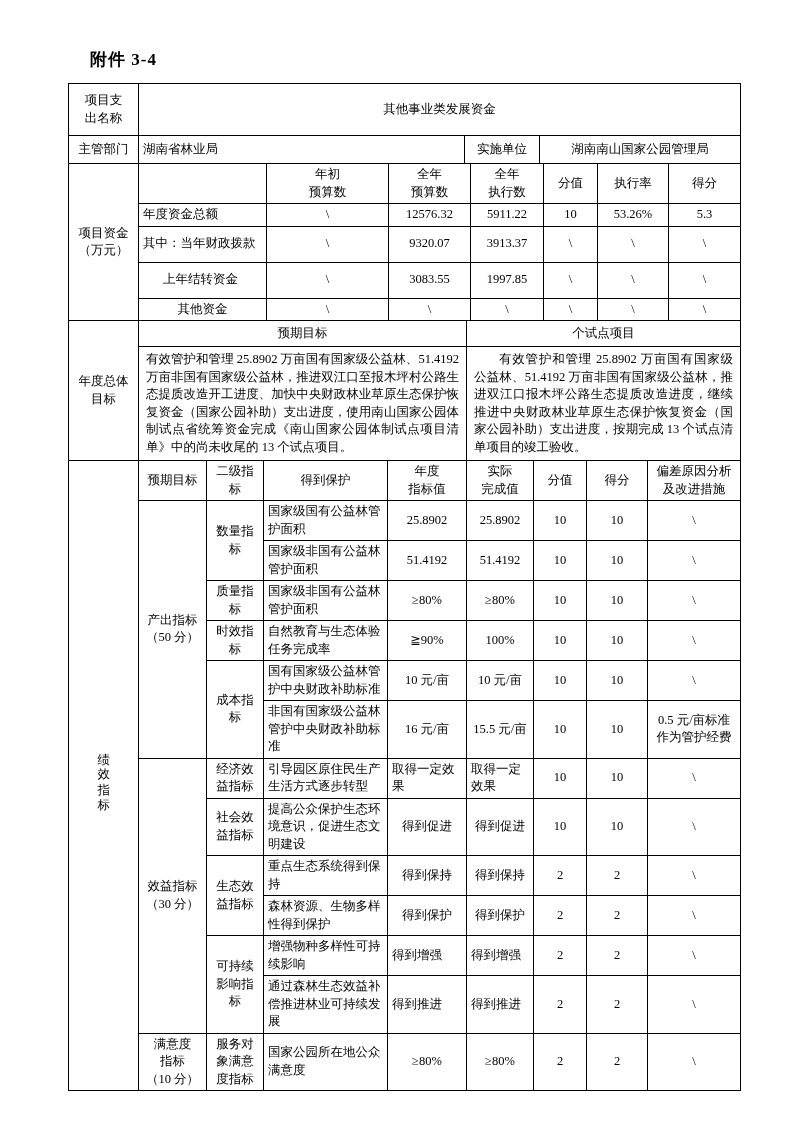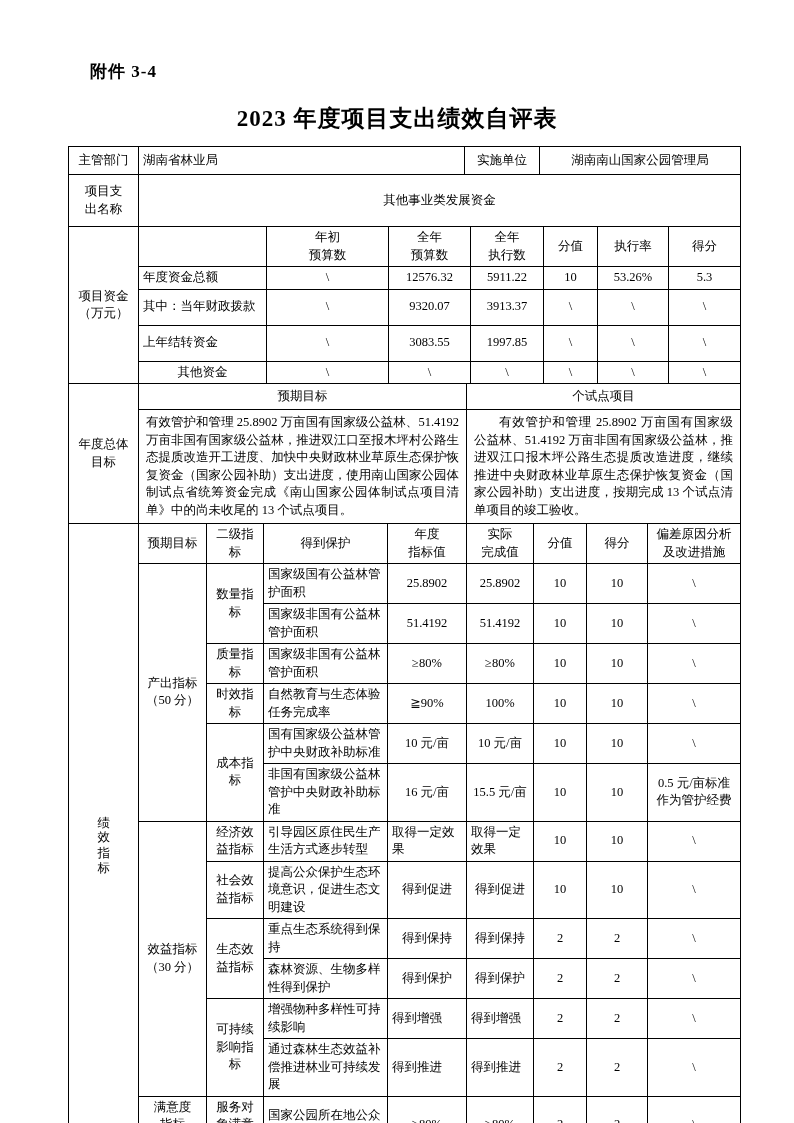--- a/index.html
+++ b/index.html
@@ -2,79 +2,78 @@
 <html><head>
 <meta charset="utf-8">
 <style>
   * { box-sizing: border-box; margin: 0; padding: 0; }
   html, body { background: #ffffff; }
   body {
     width: 794px; height: 1123px; overflow: hidden;
     font-family: "Liberation Serif", "DejaVu Serif", serif;
     color: #000;
   }
-  .page { position: relative; width: 794px; height: 1123px; padding-top: 60px; }
+  .page { position: relative; width: 794px; height: 1123px; padding-top: 48px; }
   .attachment { margin-left: 90px; font-size: 17px; font-weight: bold; letter-spacing: 1px; }
   .doc-title { text-align: center; font-size: 23px; font-weight: bold; margin-top: 20px; letter-spacing: 1px; }
   .tables { width: 672px; margin-left: 68px; margin-top: 12px; }
   table { border-collapse: collapse; table-layout: fixed; width: 672px; }
   table + table { margin-top: -1px; }
   td {
     border: 1px solid #000;
     font-size: 12.5px; line-height: 1.4;
     text-align: center; vertical-align: middle;
     padding: 2px 4px;
     white-space: pre-line; overflow-wrap: break-word;
   }
   td.left { text-align: left; }
-  td.right { text-align: left; padding-right: 8px; }
+  td.right { text-align: center; padding-right: 8px; }
   td.para { text-align: justify; padding: 4px 7px; font-size: 12.5px; }
   td.para.indent { text-indent: 2em; }
   .vtext {
     writing-mode: vertical-lr; text-orientation: upright;
     letter-spacing: 15px; line-height: 1; display: inline-block;
   }
 </style>
 </head>
 <body>
 
 <div class="page">
 
   <div class="attachment">附件 3-4</div>
-  <div class="doc-title">2023 年度项目支出绩效自评表</div>
 
   <div class="tables">
+
+    <table>
+      <colgroup>
+          <col style="width:70px">
+          <col style="width:602px">
+        </colgroup>
+      <tbody>
+          <tr style="height:52px">
+        <td>项目支
+出名称</td>
+        <td>其他事业类发展资金</td>
+      </tr>
+    </tbody>
+      </table>
 
     <table>
       <colgroup>
           <col style="width:70px">
           <col style="width:326px">
           <col style="width:75px">
           <col style="width:201px">
         </colgroup>
       <tbody>
           <tr style="height:28px">
         <td>主管部门</td>
         <td class="left">湖南省林业局</td>
         <td>实施单位</td>
         <td>湖南南山国家公园管理局</td>
-      </tr>
-    </tbody>
-      </table>
-
-    <table>
-      <colgroup>
-          <col style="width:70px">
-          <col style="width:602px">
-        </colgroup>
-      <tbody>
-          <tr style="height:52px">
-        <td>项目支
-出名称</td>
-        <td>其他事业类发展资金</td>
       </tr>
     </tbody>
       </table>
 
     <table>
       <colgroup>
           <col style="width:70px">
           <col style="width:128px">
           <col style="width:122px">
           <col style="width:82px">

